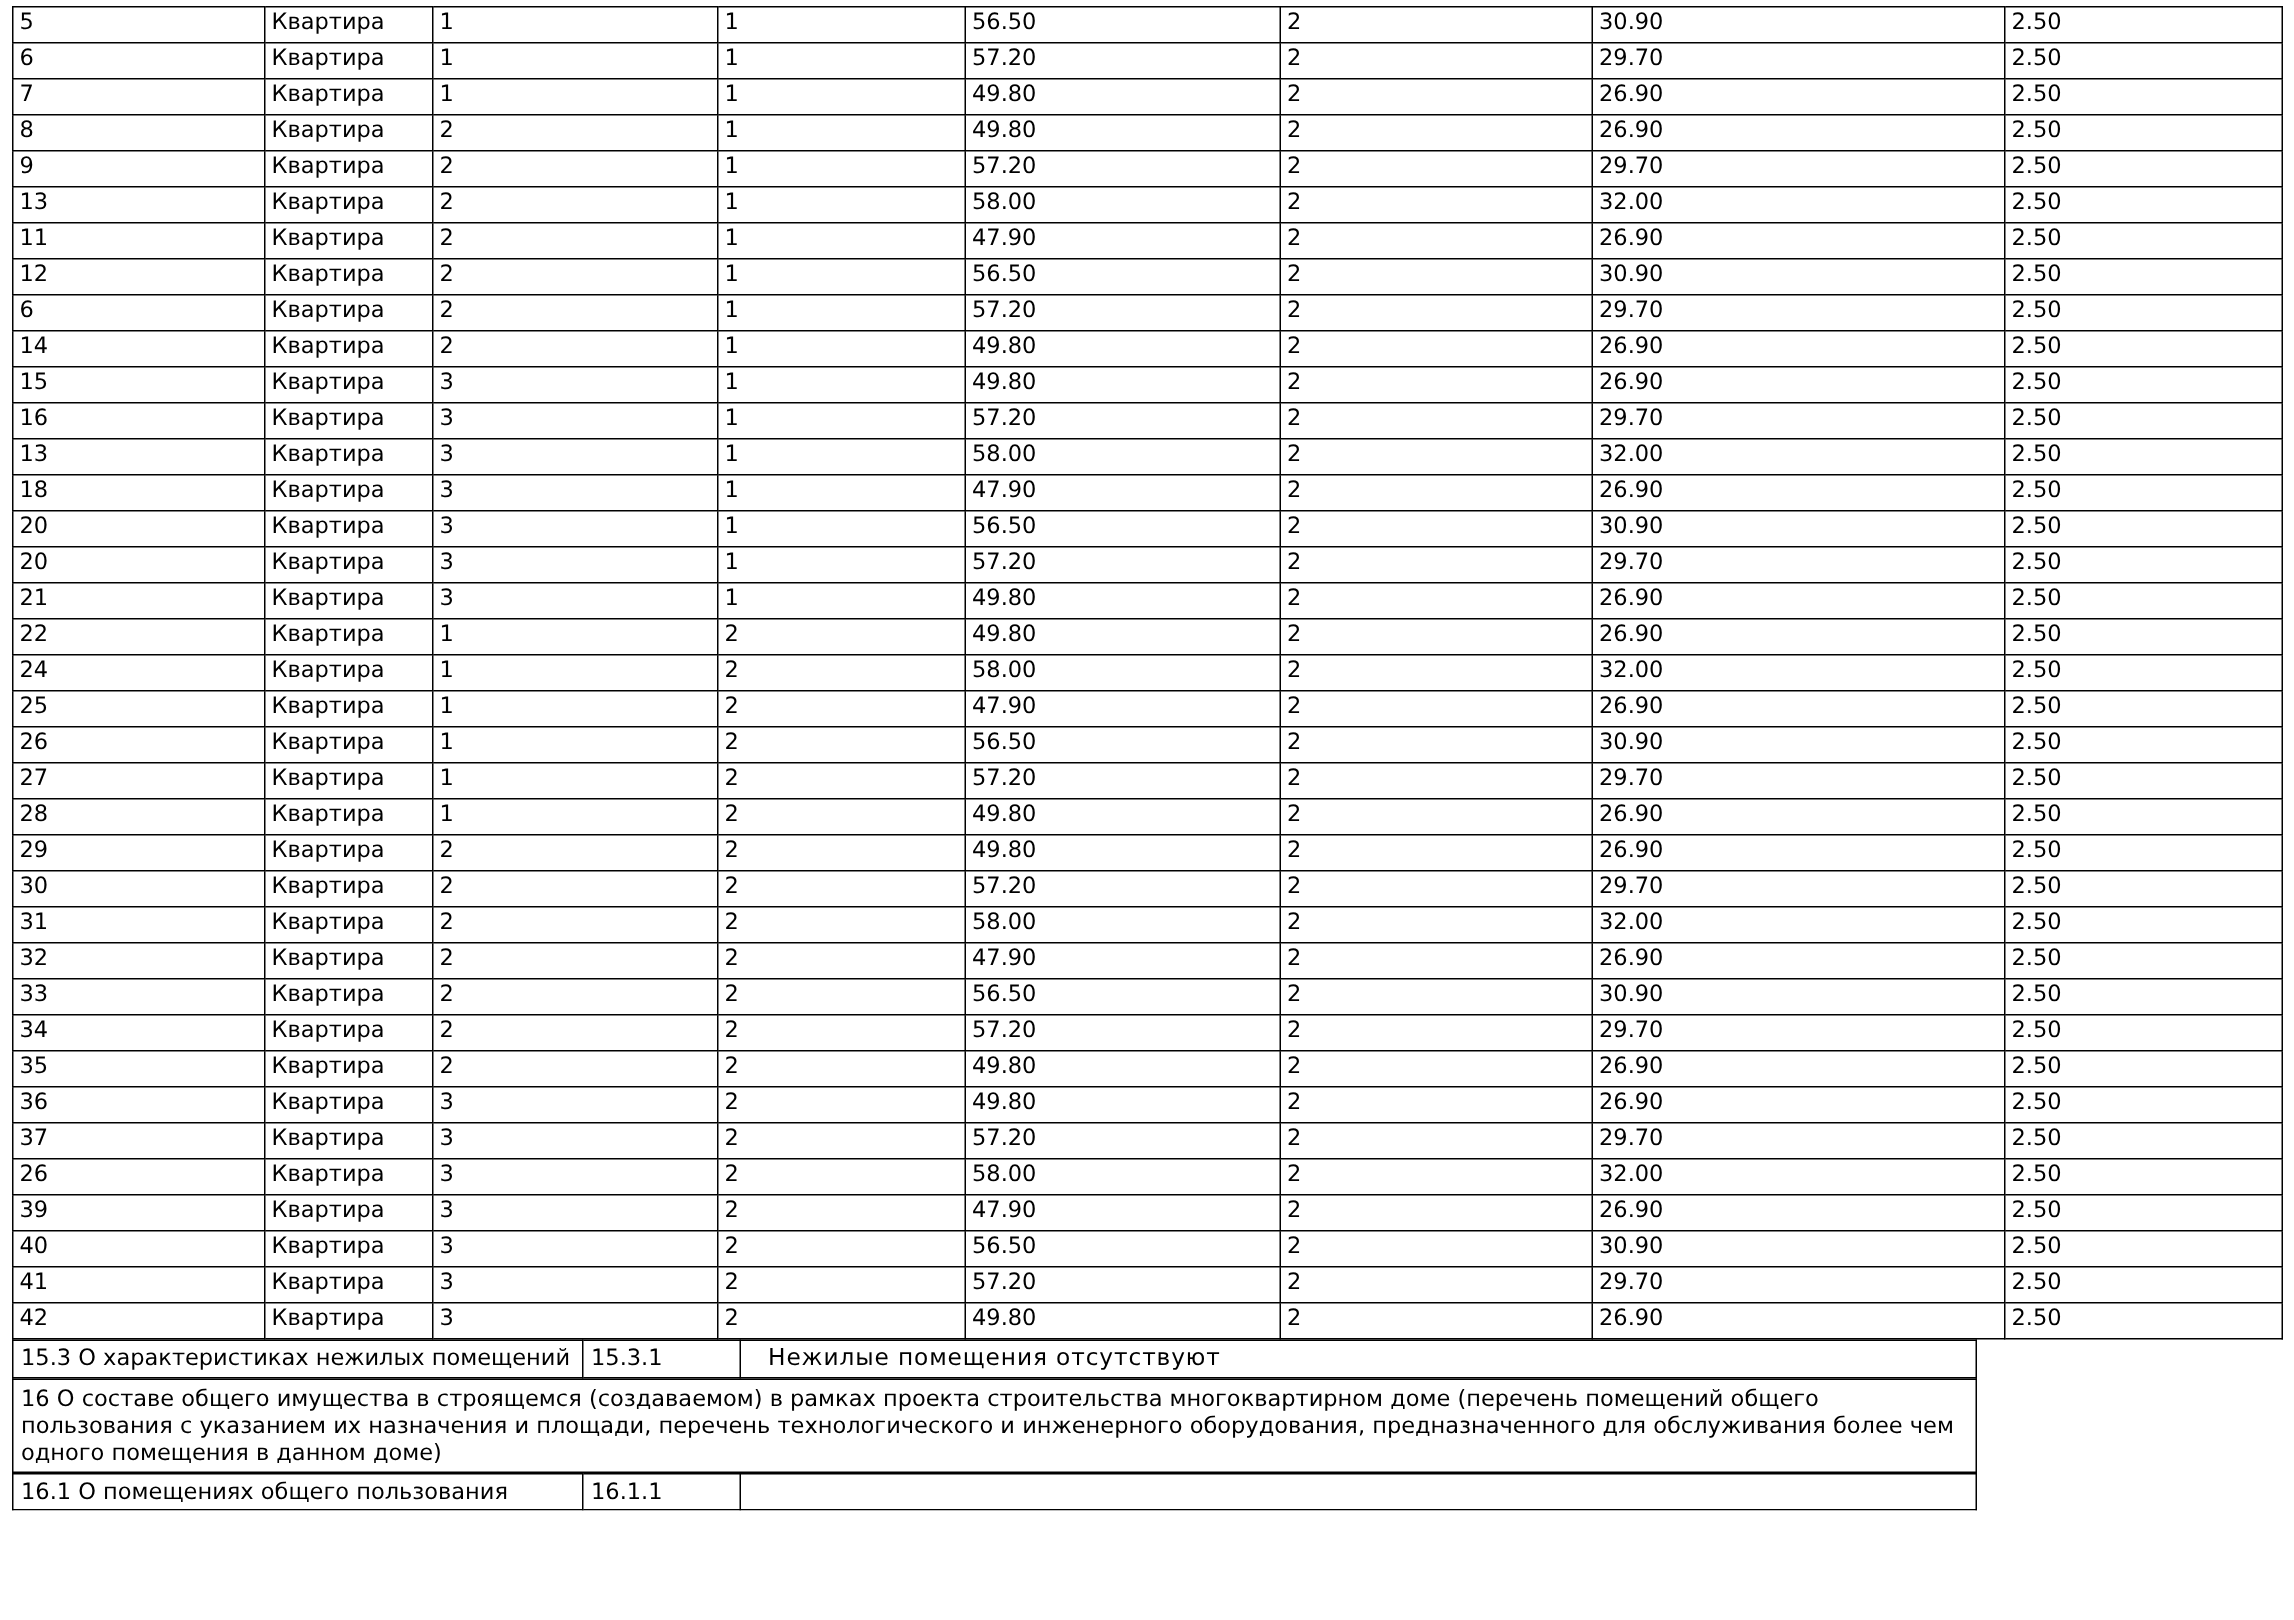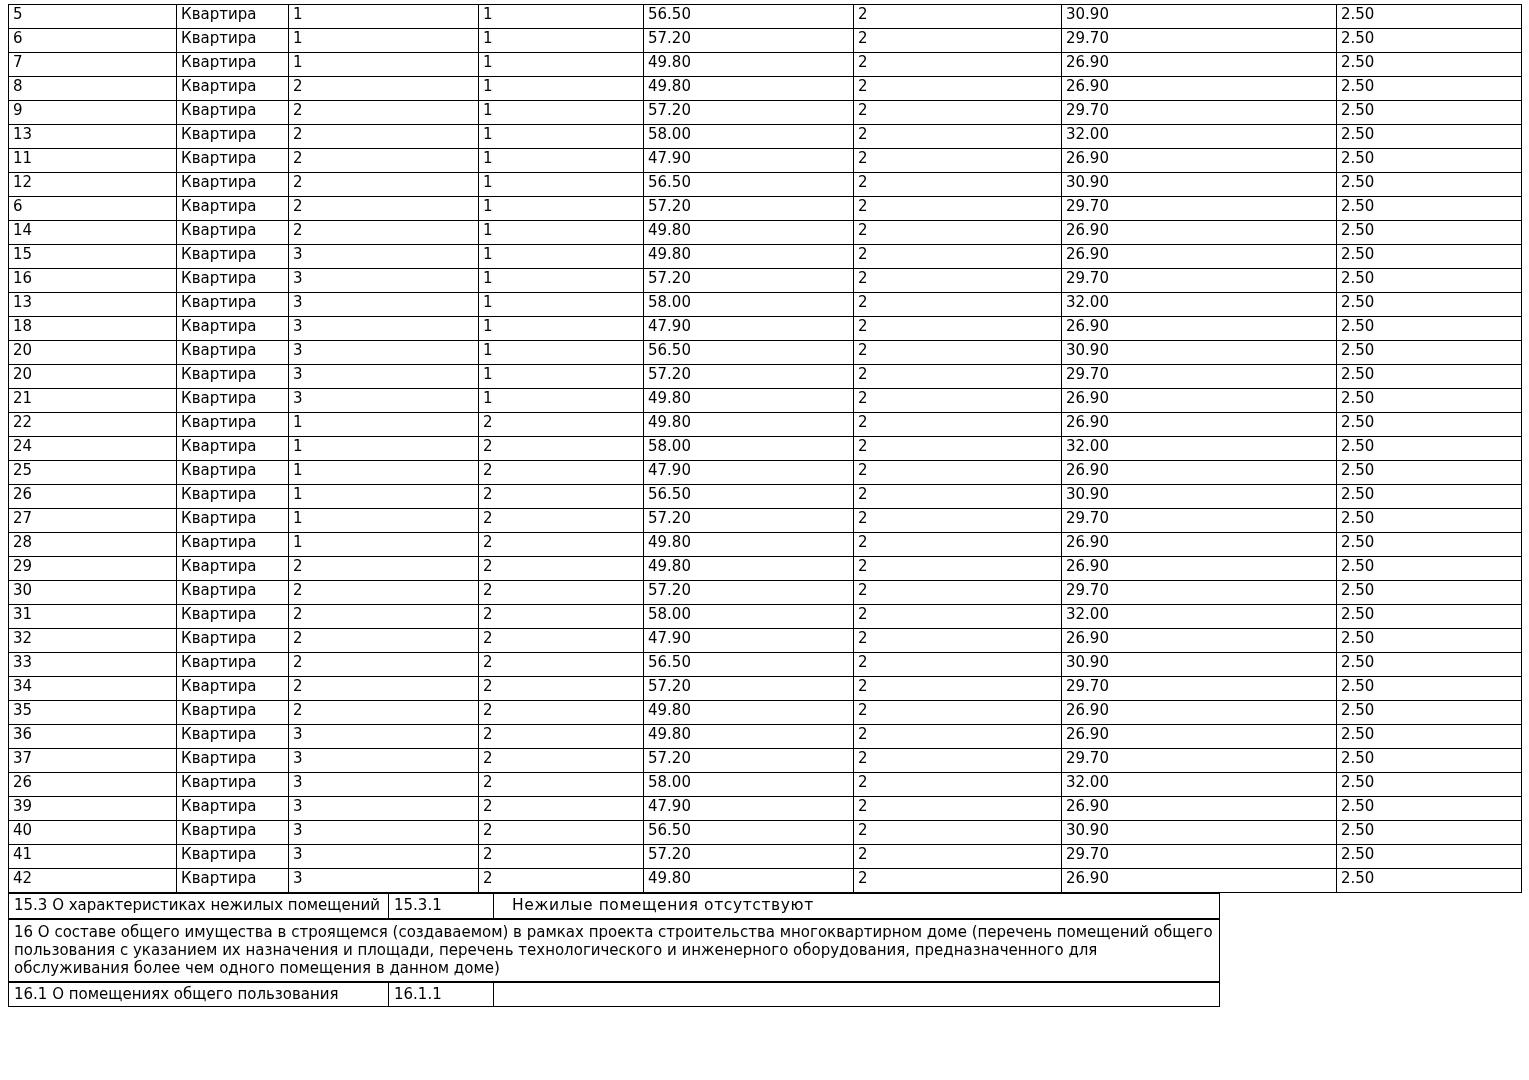--- a/index.html
+++ b/index.html
@@ -40,21 +40,21 @@
   col.c3 { width: 165px; }
   col.c4 { width: 210px; }
   col.c5 { width: 208px; }
   col.c6 { width: 275px; }
   col.c7 { width: 185px; }
 
   
   table.sec {
     border-collapse: collapse;
     table-layout: fixed;
-    width: 1212px;
+    width: 1310px;
     font-size: 15px;
   }
   table.sec td {
     border: 1px solid #000000;
     padding: 2px 5px 3px 5px;
     vertical-align: top;
     line-height: 1.2;
   }
   .sec-label { width: 380px; }
   .sec-num { width: 105px; }

